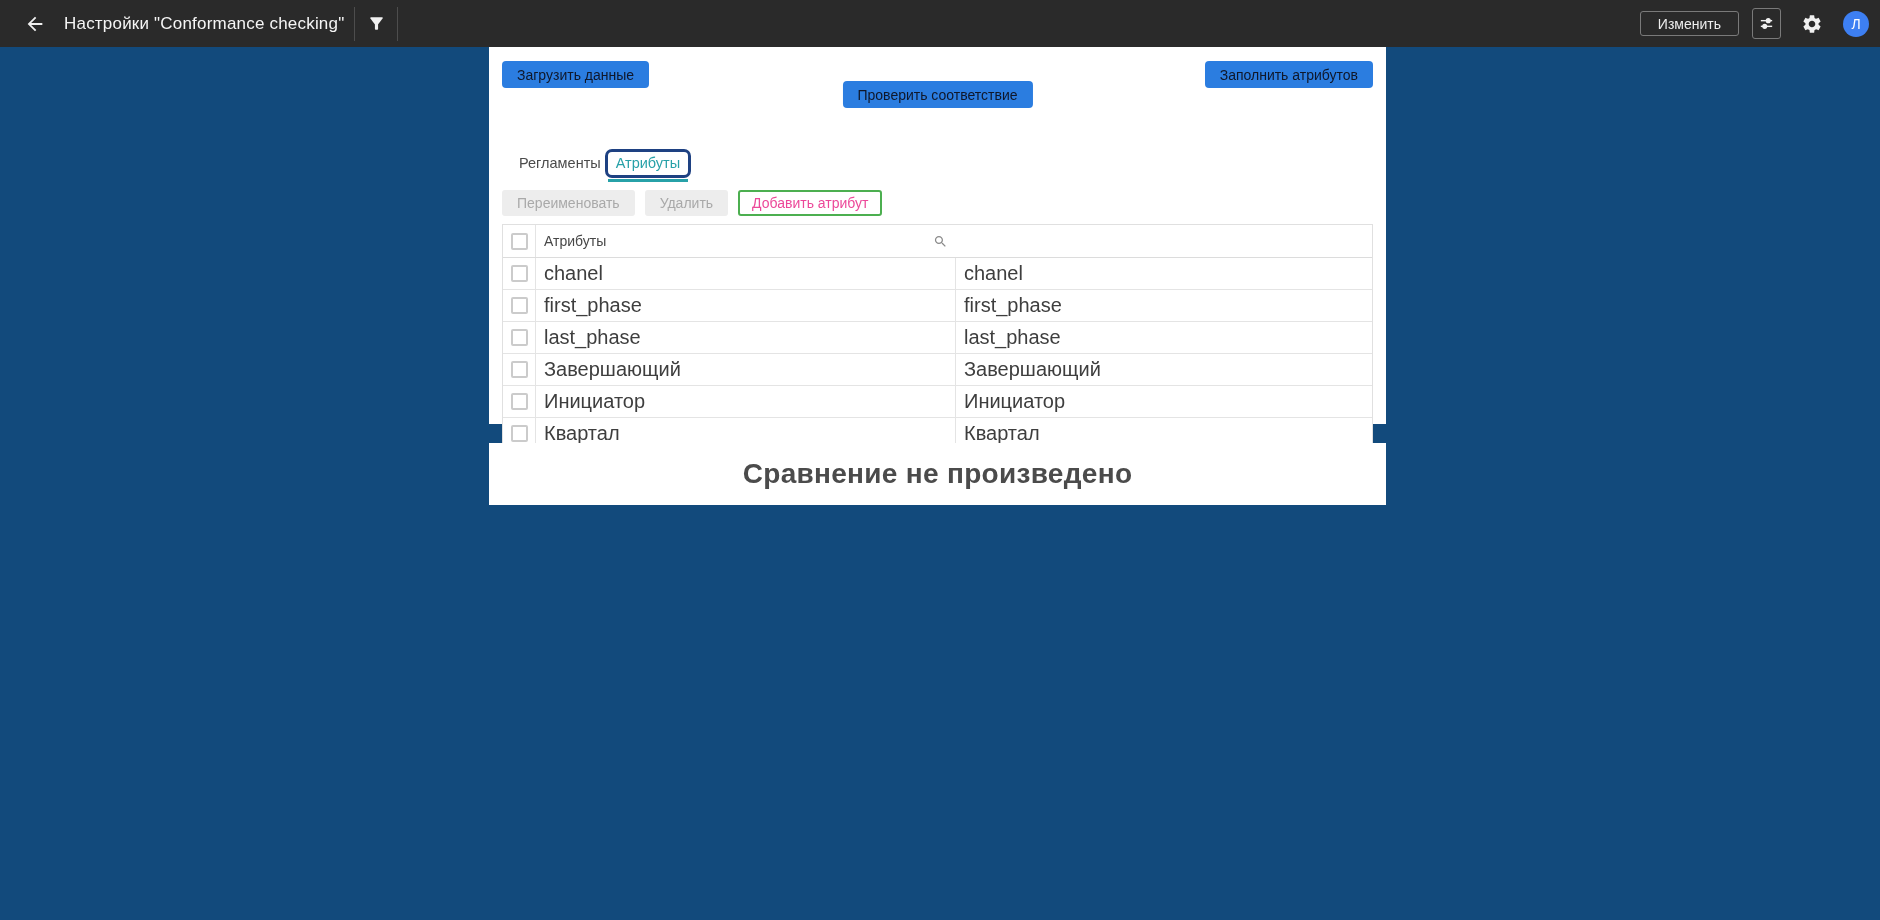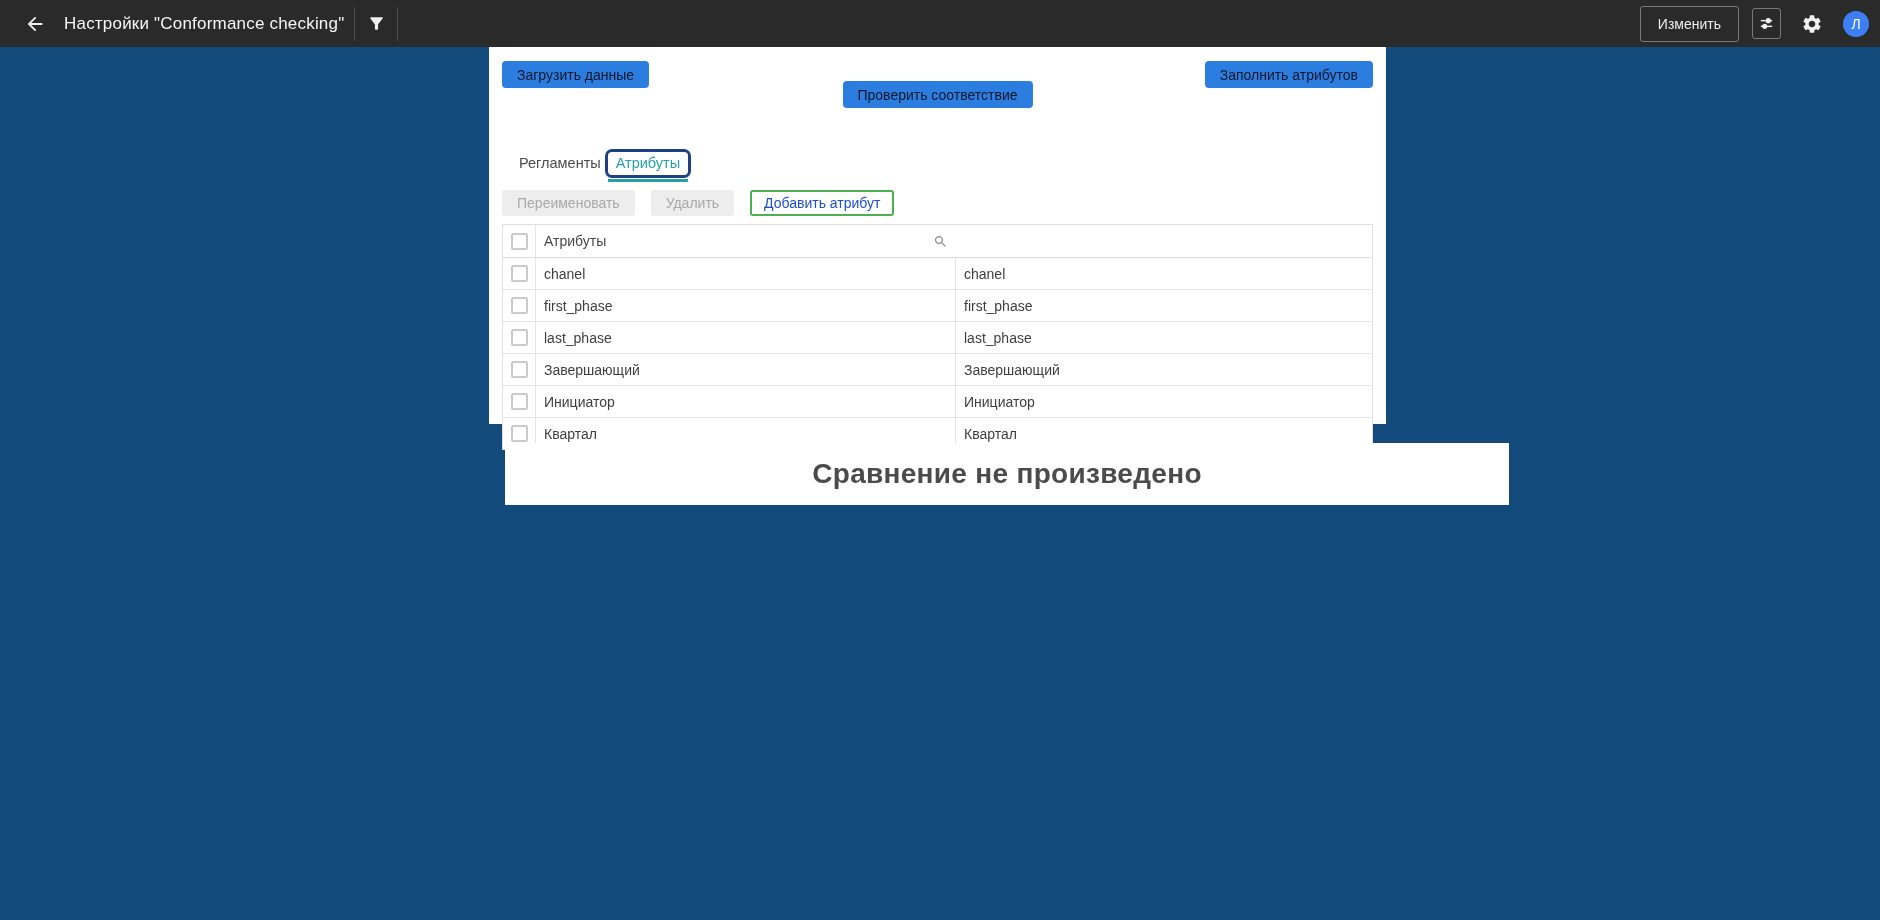--- a/index.html
+++ b/index.html
@@ -22,21 +22,21 @@
     display:flex; align-items:center; justify-content:center;
     padding:0;
   }
   .back-btn { width:30px; height:30px; margin-right:14px; }
   .topbar-title { color:#f5f5f5; font-size:17px; font-weight:400; letter-spacing:.2px; }
   .vdiv { width:1px; height:34px; background:#4d4d4d; margin:0 0; }
   .funnel-btn { width:42px; height:36px; }
   .topbar-title { margin-right:10px; }
   .spacer { flex:1; }
   .outline-btn {
-    height:36px; padding:0 17px;
+    height:25px; padding:0 17px;
     background:transparent; border:1px solid #7a7a7a; border-radius:3px;
     color:#ededed; font-size:14px; cursor:pointer;
     font-family:inherit;
     margin-right:13px;
   }
   .outline-icon-btn {
     width:29px; height:31px;
     background:transparent; border:1px solid #7a7a7a; border-radius:3px;
     display:flex; align-items:center; justify-content:center;
     cursor:pointer; margin-right:16px; padding:0;
@@ -46,22 +46,22 @@
     width:26px; height:26px; border-radius:50%;
     background:var(--avatar,#3d7ff2);
     color:#fff; font-size:14px; line-height:26px; text-align:center;
     cursor:pointer; user-select:none;
   }
 
   
   .card { position:absolute; background:#fff; }
   .main-card { left:489px; top:47px; width:897px; height:377px; }
   .message-card {
-    left:489px; top:443px; width:1004px; height:62px;
-    display:flex; align-items:center; justify-content:center;margin-left:16px;
+    left:489px; top:443px; width:897px; height:62px;
+    display:flex; align-items:center; justify-content:center;
   }
   .message-text { font-size:28px; font-weight:700; color:#4b4b4b; letter-spacing:.3px; }
 
   
   .blue-btn {
     position:absolute; top:14px; height:27px;
     background:var(--accent,#2b7de0); color:#0f172a;
     border:none; border-radius:4px; font-size:14px; font-family:inherit;
     padding:0 15px; cursor:pointer;
   }
@@ -80,30 +80,30 @@
     border:3px solid var(--tabring,#1e4182); border-radius:7px;
     padding:3px 8px 4px 8px;
     color:var(--tabteal,#27a1a8); font-size:14.5px;
   }
   .tab-indicator {
     position:absolute; left:3px; right:3px; bottom:-4px; height:3px;
     background:var(--tabteal,#27a1a8);
   }
 
   
-  .action-row { position:absolute; left:13px; top:143px; display:flex; gap:16px; align-items:center; }
+  .action-row { position:absolute; left:13px; top:143px; display:flex; gap:10px; align-items:center; }
   .grey-btn {
     height:26px; padding:0 15px;
     background:#ededed; border:none; border-radius:3px;
     color:#a9a9a9; font-size:14px; font-family:inherit;
   }
   .add-btn {
     height:26px; padding:0 12px;
     background:#fff; border:2px solid var(--green,#4caf50); border-radius:3px;
-    color:#1d4ed8; font-size:14px; font-family:inherit; cursor:pointer;
+    color:#ec4899; font-size:14px; font-family:inherit; cursor:pointer;
   }
 
   
   .table {
     position:absolute; left:13px; top:177px; width:871px;
     border:1px solid #e0e0e0; border-bottom:none;
     background:#fff;
   }
   .trow {
     display:grid; grid-template-columns:33px 420px 417px;
@@ -116,21 +116,21 @@
     border-right:1px solid #e4e4e4;
     padding:0 8px; overflow:hidden;
   }
   .tcell:last-child { border-right:none; }
   .cb-cell { justify-content:center; padding:0; }
   .checkbox {
     width:17px; height:17px; background:#fff;
     border:2px solid #cbcbcb; border-radius:2px; cursor:pointer;
   }
   .hdr-label { color:#474747; font-size:14px; flex:1; }
-  .cell-text { color:#3e3e3e; font-size:14px; }
+  .cell-text { color:#3e3e3e; font-size:20px; }
   .search-ic { flex:0 0 auto; margin-left:auto; }
 
   svg { display:block; }
 </style>
 </head>
 <body>
 
 <div class="topbar">
   <button class="icon-btn back-btn">
     <svg width="22" height="22" viewBox="0 0 24 24" fill="#f0f0f0">

